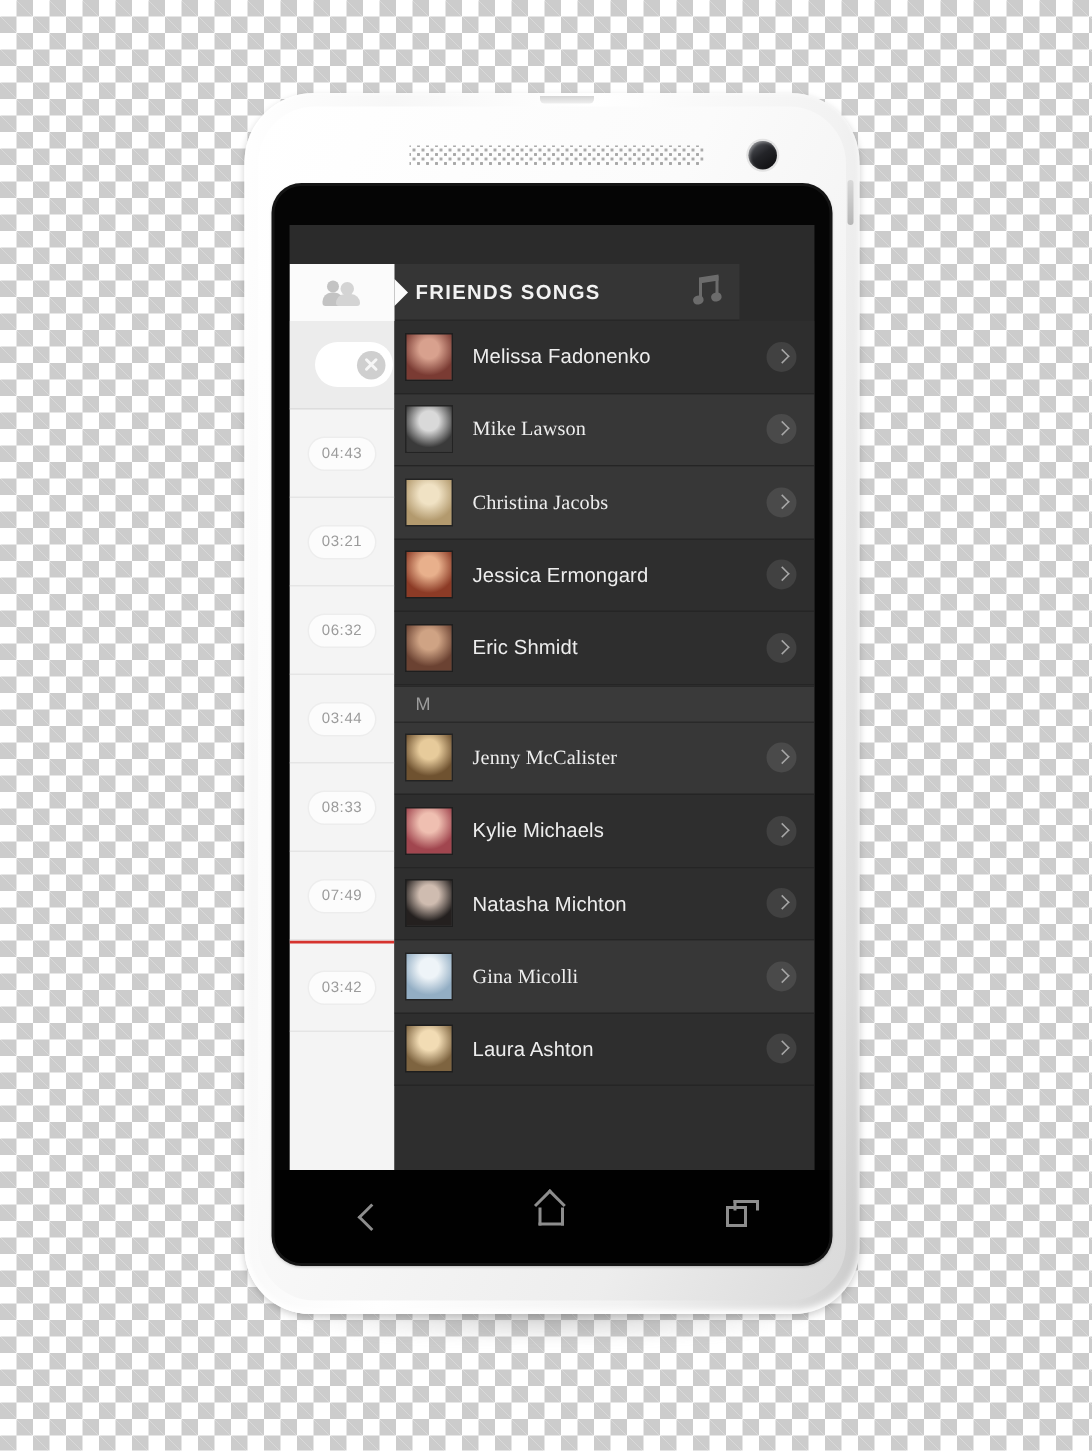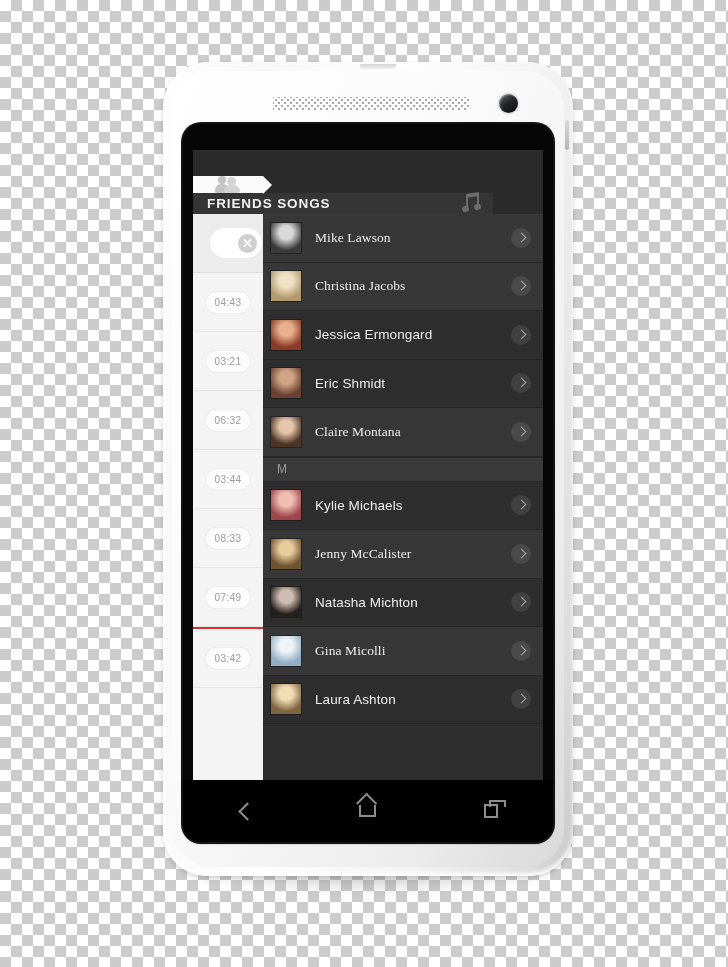--- a/index.html
+++ b/index.html
@@ -188,21 +188,20 @@
   }
   #status-clock { color: #35b4d8; font-size: 15px; letter-spacing: .2px; }
 
   
   #app-header {
     position: absolute;
     left: 0; top: 26px;
     width: 300px;
     height: 38px;
     display: flex;
-    flex-direction: column;
   }
   #tab-friends {
     width: 70px;
     background: #fbfbfb;
     display: flex;
     align-items: center;
     justify-content: center;
     position: relative;
   }
   #tab-friends::after {
@@ -534,54 +533,54 @@
             <div class="track-cell">
               <div class="pill">07:49</div>
             </div>
             <div class="red-rule"></div>
             <div class="track-cell">
               <div class="pill">03:42</div>
             </div>
           </div>
 
         <div id="friend-list">
+            <div class="row">
+              <div class="avatar" style="background: radial-gradient(circle at 50% 32%, rgb(216, 161, 142) 0%, rgb(216, 161, 142) 26%, rgb(122, 59, 51) 70%, rgb(122, 59, 51) 100%);"></div>
+              <span class="row-name">Melissa Fadonenko</span>
+              <span class="chev"></span>
+            </div>
             <div class="row alt">
               <div class="avatar" style="background: radial-gradient(circle at 50% 32%, rgb(217, 217, 217) 0%, rgb(217, 217, 217) 26%, rgb(58, 58, 58) 70%, rgb(58, 58, 58) 100%);"></div>
               <span class="row-name">Mike Lawson</span>
               <span class="chev"></span>
             </div>
             <div class="row alt">
               <div class="avatar" style="background: radial-gradient(circle at 50% 32%, rgb(240, 226, 196) 0%, rgb(240, 226, 196) 26%, rgb(179, 154, 110) 70%, rgb(179, 154, 110) 100%);"></div>
               <span class="row-name">Christina Jacobs</span>
               <span class="chev"></span>
             </div>
             <div class="row">
               <div class="avatar" style="background: radial-gradient(circle at 50% 32%, rgb(232, 176, 140) 0%, rgb(232, 176, 140) 26%, rgb(140, 59, 38) 70%, rgb(140, 59, 38) 100%);"></div>
               <span class="row-name">Jessica Ermongard</span>
               <span class="chev"></span>
             </div>
             <div class="row">
               <div class="avatar" style="background: radial-gradient(circle at 50% 32%, rgb(207, 163, 132) 0%, rgb(207, 163, 132) 26%, rgb(107, 66, 50) 70%, rgb(107, 66, 50) 100%);"></div>
               <span class="row-name">Eric Shmidt</span>
               <span class="chev"></span>
             </div>
+            <div class="section-head">M</div>
             <div class="row alt">
-              <div class="avatar" style="background: radial-gradient(circle at 50% 32%, rgb(230, 197, 170) 0%, rgb(230, 197, 170) 26%, rgb(75, 51, 38) 70%, rgb(75, 51, 38) 100%);"></div>
-              <span class="row-name">Claire Montana</span>
-              <span class="chev"></span>
-            </div>
-            <div class="section-head">M</div>
+              <div class="avatar" style="background: radial-gradient(circle at 50% 32%, rgb(231, 203, 155) 0%, rgb(231, 203, 155) 26%, rgb(111, 82, 48) 70%, rgb(111, 82, 48) 100%);"></div>
+              <span class="row-name">Jenny McCalister</span>
+              <span class="chev"></span>
+            </div>
             <div class="row">
               <div class="avatar" style="background: radial-gradient(circle at 50% 32%, rgb(239, 191, 177) 0%, rgb(239, 191, 177) 26%, rgb(161, 70, 79) 70%, rgb(161, 70, 79) 100%);"></div>
               <span class="row-name">Kylie Michaels</span>
-              <span class="chev"></span>
-            </div>
-            <div class="row alt">
-              <div class="avatar" style="background: radial-gradient(circle at 50% 32%, rgb(231, 203, 155) 0%, rgb(231, 203, 155) 26%, rgb(111, 82, 48) 70%, rgb(111, 82, 48) 100%);"></div>
-              <span class="row-name">Jenny McCalister</span>
               <span class="chev"></span>
             </div>
             <div class="row">
               <div class="avatar" style="background: radial-gradient(circle at 50% 32%, rgb(207, 188, 176) 0%, rgb(207, 188, 176) 26%, rgb(36, 32, 31) 70%, rgb(36, 32, 31) 100%);"></div>
               <span class="row-name">Natasha Michton</span>
               <span class="chev"></span>
             </div>
             <div class="row alt">
               <div class="avatar" style="background: radial-gradient(circle at 50% 32%, rgb(238, 244, 248) 0%, rgb(238, 244, 248) 26%, rgb(147, 174, 196) 70%, rgb(147, 174, 196) 100%);"></div>
               <span class="row-name">Gina Micolli</span>

